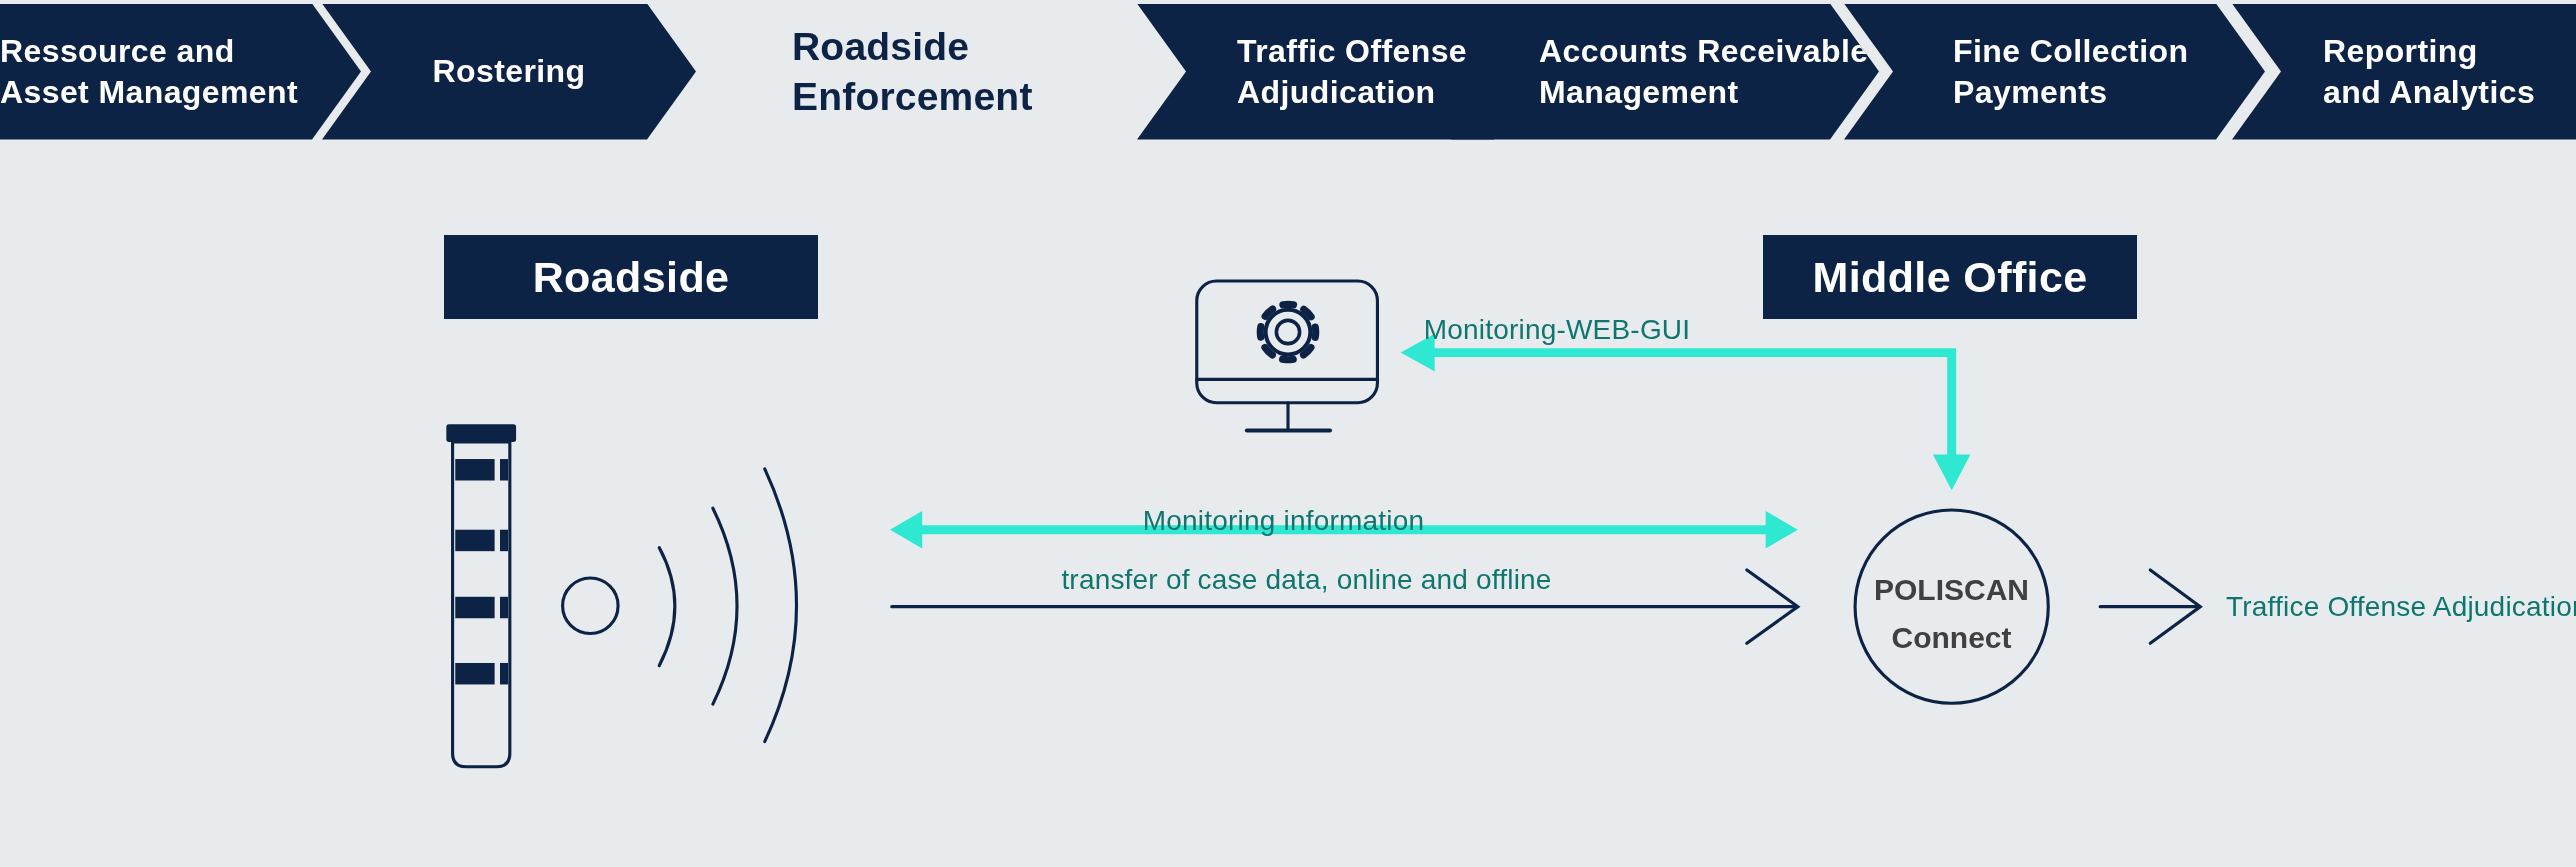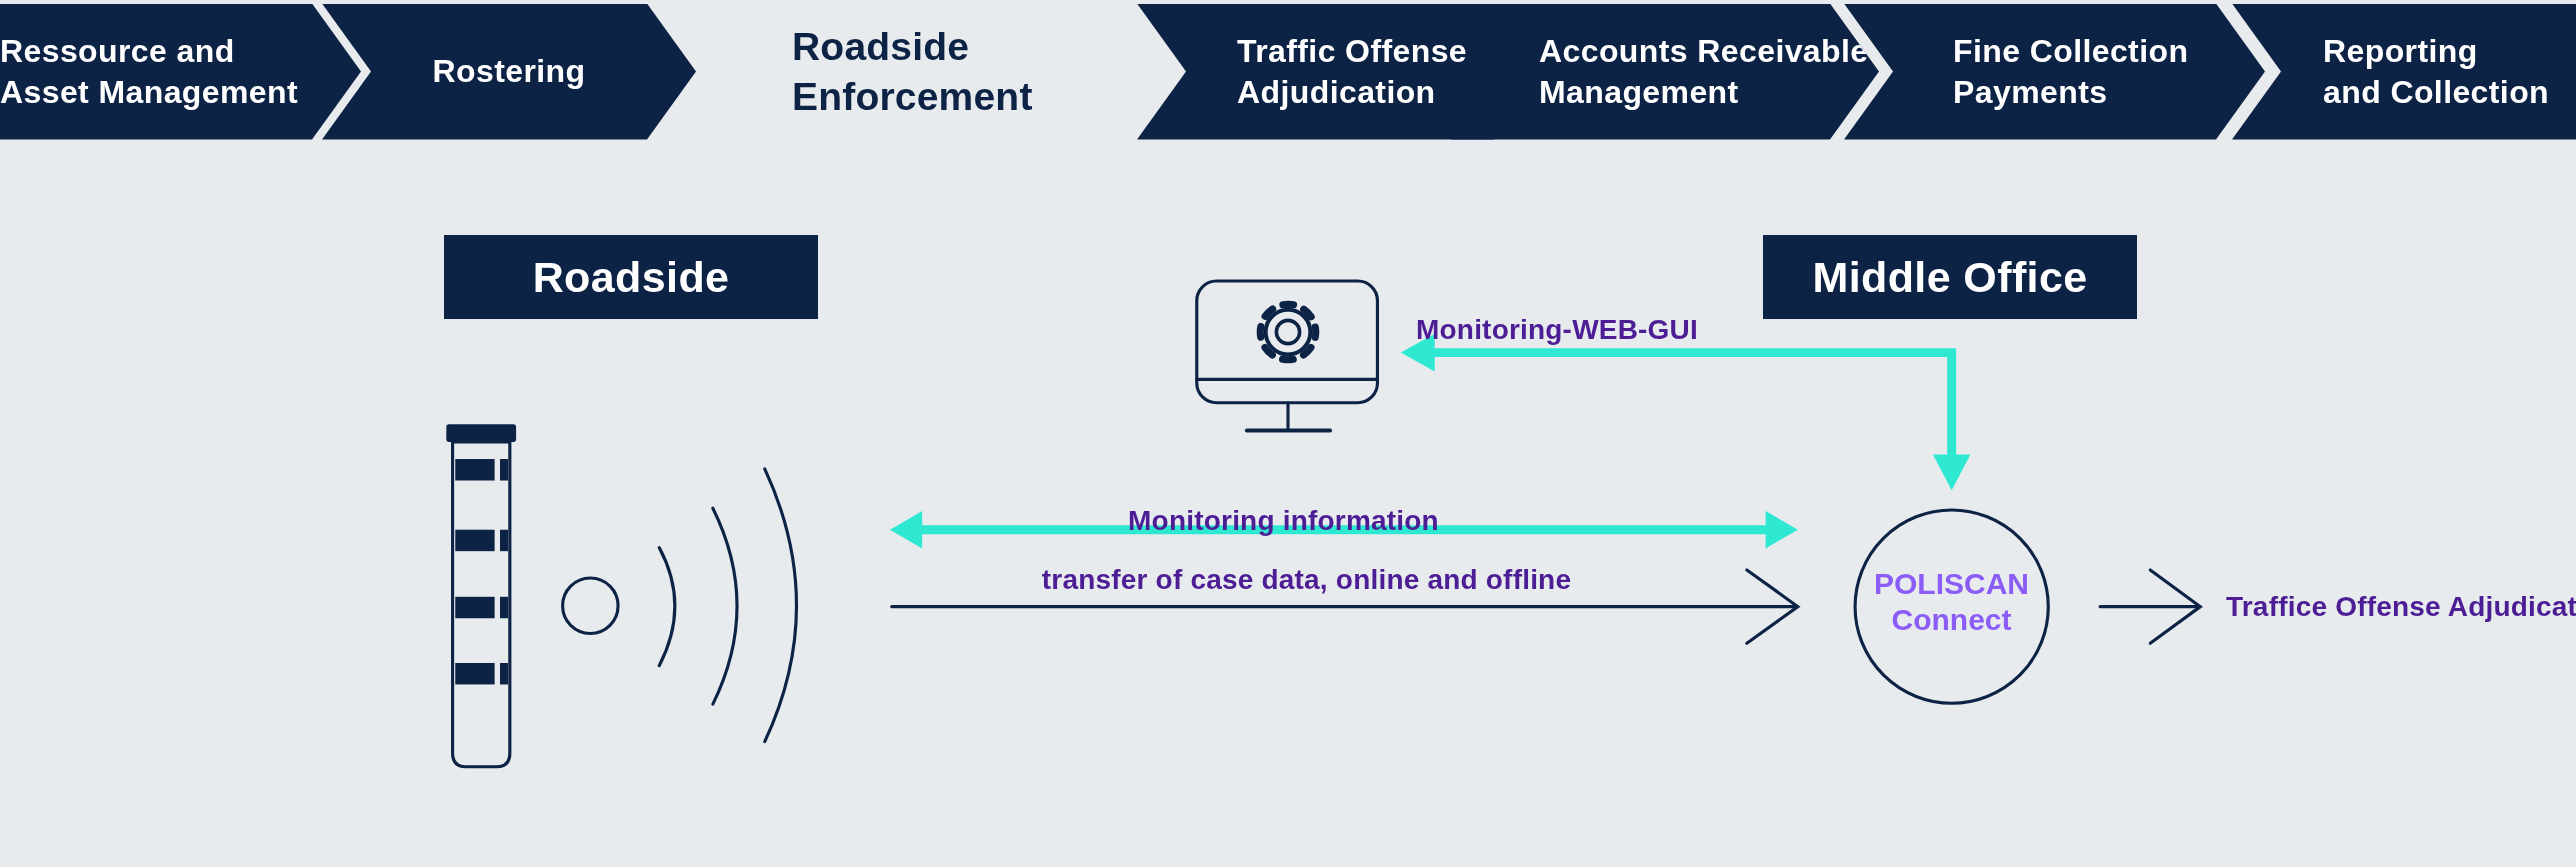--- a/index.html
+++ b/index.html
@@ -26,27 +26,27 @@
     font-size:39px;line-height:50px;letter-spacing:0.2px;
   }
   
   .layer{position:absolute;left:0;top:0}
   .navy-box{
     position:absolute;top:235px;width:374px;height:84px;background:#0d2345;
     color:#ffffff;display:flex;align-items:center;justify-content:center;
     font-weight:700;font-size:43px;letter-spacing:0.4px;
   }
   .dlabel{
-    position:absolute;color:#4c1d95;font-weight:700;font-size:28px;
+    position:absolute;color:#0f766e;font-weight:400;font-size:28px;
     letter-spacing:0.2px;white-space:nowrap;
   }
   .dlabel.centered{text-align:center}
   .poliscan-label{
     position:absolute;left:1853px;top:566px;width:197px;
-    color:#8b5cf6;font-weight:700;font-size:30px;line-height:36px;
+    color:#404040;font-weight:700;font-size:30px;line-height:48px;
     text-align:center;white-space:pre-line;
   }
 </style>
 </head>
 <body>
 
 <div>
   <div class="step first" style="left:0;width:361px;">
     <span>Ressource and
 Asset Management</span>
@@ -65,21 +65,21 @@
   <div class="step mid" style="left:1451px;width:428px;padding-left:88px">
     <span>Accounts Receivable
 Management</span>
   </div>
   <div class="step mid" style="left:1844px;width:421px;padding-left:109px">
     <span>Fine Collection
 Payments</span>
   </div>
   <div class="step last" style="left:2232px;width:344px;padding-left:91px">
     <span>Reporting
-and Collection</span>
+and Analytics</span>
   </div>
 </div>
 
 <svg class="layer" width="2576" height="868" viewBox="0 0 2880 970">
 
   <g>
     <rect x="499" y="474" width="78" height="20" rx="3" fill="#0d2345"></rect>
     <path d="M506,494 H570 V842 Q570,857 555,857 H521 Q506,857 506,842 Z" fill="none" stroke="#0d2345" stroke-width="3.5"></path>
     <rect x="509" y="513" width="44" height="24" fill="#0d2345"></rect>
     <rect x="559" y="513" width="9" height="24" fill="#0d2345"></rect>

